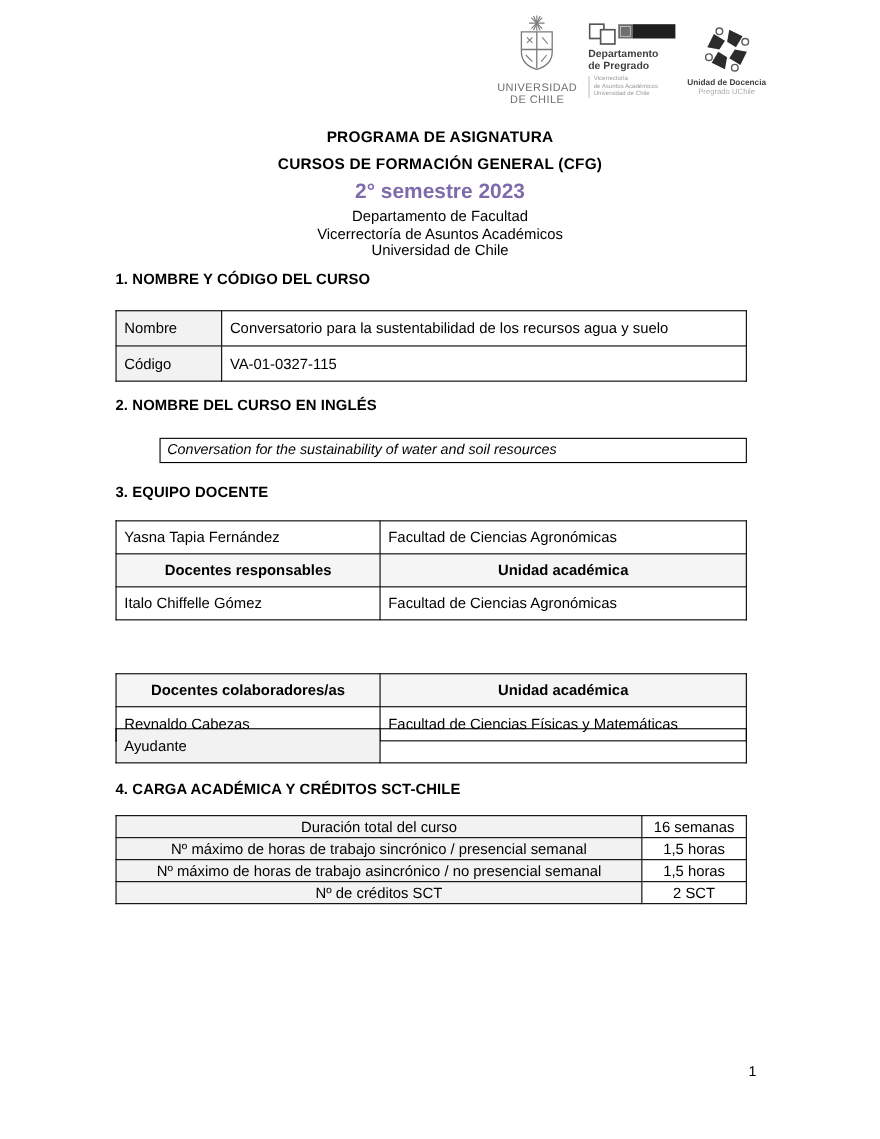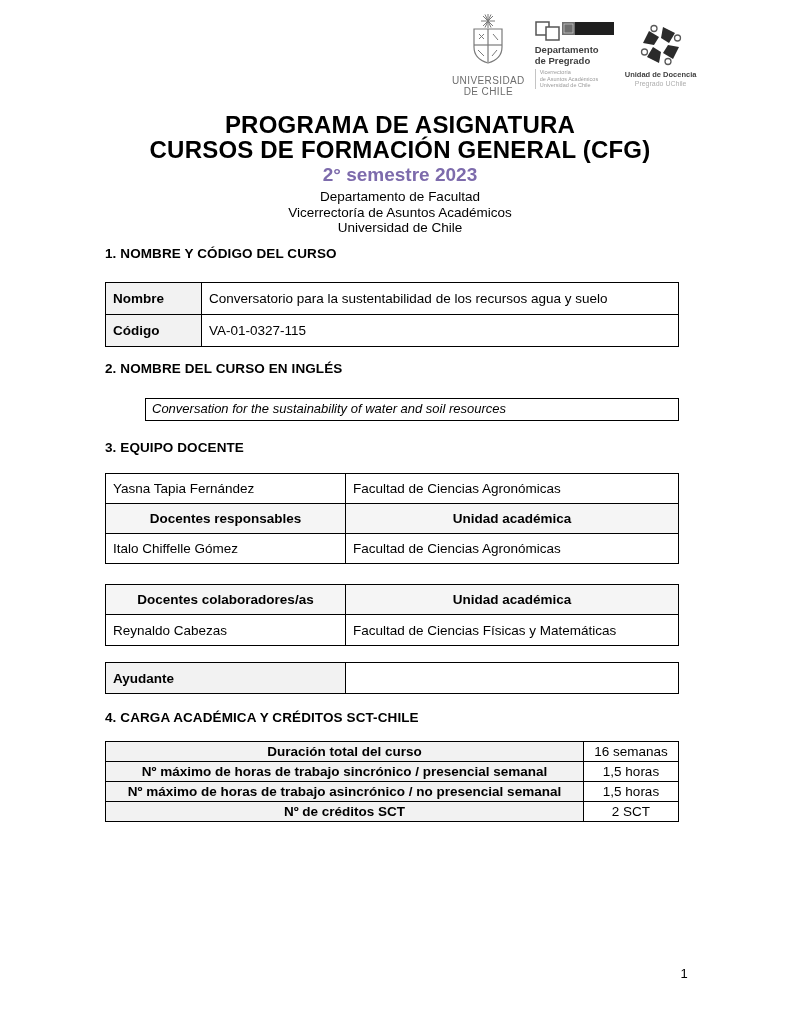--- a/index.html
+++ b/index.html
@@ -14,33 +14,33 @@
   .logo { display:flex; flex-direction:column; align-items:center; }
   .uchile-text { font-size:10px; color:#6d6d6d; text-align:center; line-height:11px; letter-spacing:.4px; margin-top:1px; }
   .logo-pregrado { align-items:flex-start; }
   .pregrado-title { font-size:9.5px; font-weight:bold; color:#3f3f3f; line-height:10.5px; margin-top:3px; }
   .pregrado-sub { margin-top:3px; border-left:1px solid #c4c4c4; padding-left:4px; font-size:5.5px; color:#9a9a9a; line-height:6.5px; }
   .docencia-t1 { font-size:7.5px; font-weight:bold; color:#3f3f3f; margin-top:2px; white-space:nowrap; }
   .docencia-t2 { font-size:7px; color:#aeaeae; margin-top:1px; white-space:nowrap; }
 
   
   .titleblock { position:absolute; left:0; top:112px; width:100%; text-align:center; }
-  .title-main { font-size:24px; font-weight:bold; line-height:25px; letter-spacing:.2px; }
+  .title-main { font-size:14px; font-weight:bold; line-height:25px; letter-spacing:.2px; }
   .title-sem { font-size:19px; font-weight:bold; color:#7d6bac; margin-top:2px; line-height:22px;text-align:center; }
   .title-sub { font-size:13.5px; line-height:15.5px; }
   .title-subs { margin-top:3px; }
 
   
   .sec { position:absolute; left:105px; width:574px; }
   .sec-heading { font-size:13.5px; font-weight:bold; letter-spacing:.1px; }
 
   table { border-collapse:collapse; width:100%; table-layout:fixed; }
   .tbl { border:1.5px solid #000; }
   td { border:1px solid #000; font-size:13.5px; padding:0 7px; vertical-align:middle; overflow:hidden; white-space:nowrap; }
-  .lbl { background:#f2f2f2; font-weight:bold;margin-left:32px; }
+  .lbl { background:#f2f2f2; font-weight:normal;margin-left:32px; }
   .hdr { background:#f5f5f5; font-weight:bold; text-align:center; }
 
   .r32 td { height:32px; }
   .r30 td { height:30px; }
   .r31 td { height:31px; }
   .r20 td { height:20px;text-align:center; }
 
   .en-box {
     border:1.5px solid #000; height:23px; line-height:20px;
     font-size:13px; font-style:italic; padding-left:6px;margin-left:40px;
@@ -176,21 +176,21 @@
         <td class="hdr">Docentes responsables</td>
         <td class="hdr">Unidad académica</td>
       </tr>
       <tr class="r30">
         <td>Italo Chiffelle Gómez</td>
         <td>Facultad de Ciencias Agronómicas</td>
       </tr>
     </tbody>
       </table>
   </div>
-  <div class="sec" style="top:584px">
+  <div class="sec" style="top:612px">
     <table class="tbl">
       <colgroup>
           <col style="width:240px">
           <col>
         </colgroup>
       <tbody>
           <tr class="r30">
         <td class="hdr">Docentes colaboradores/as</td>
         <td class="hdr">Unidad académica</td>
       </tr>

